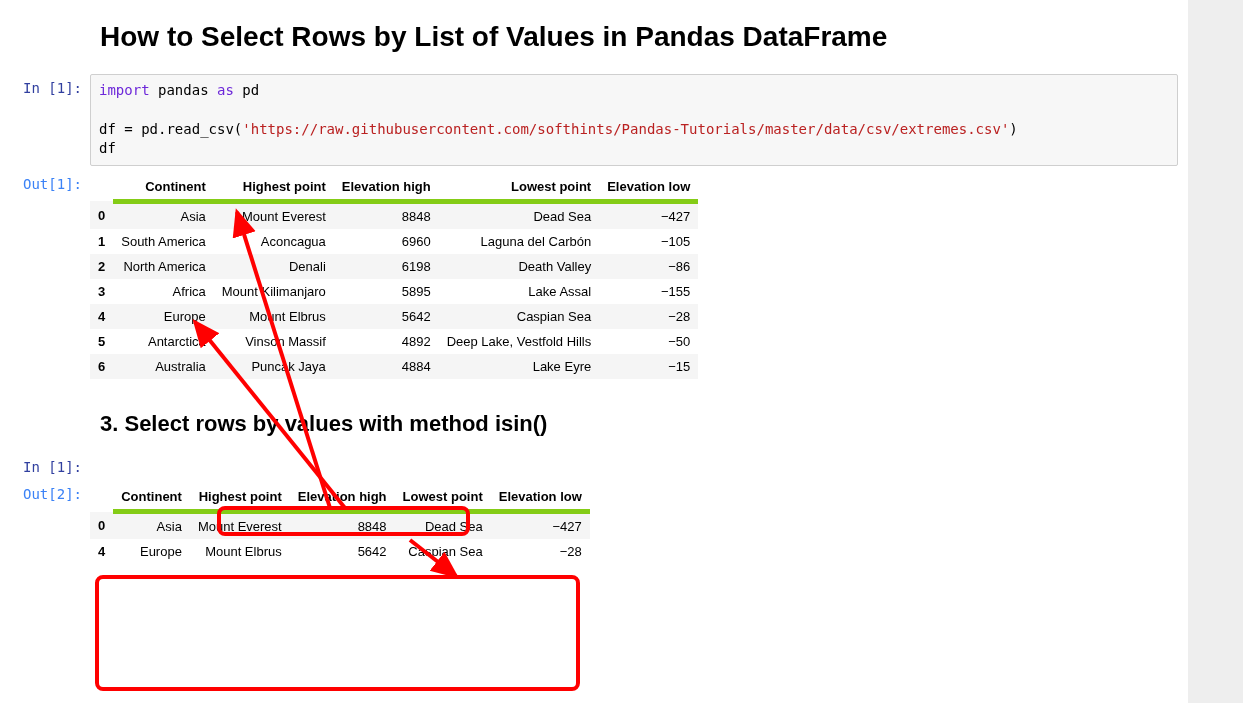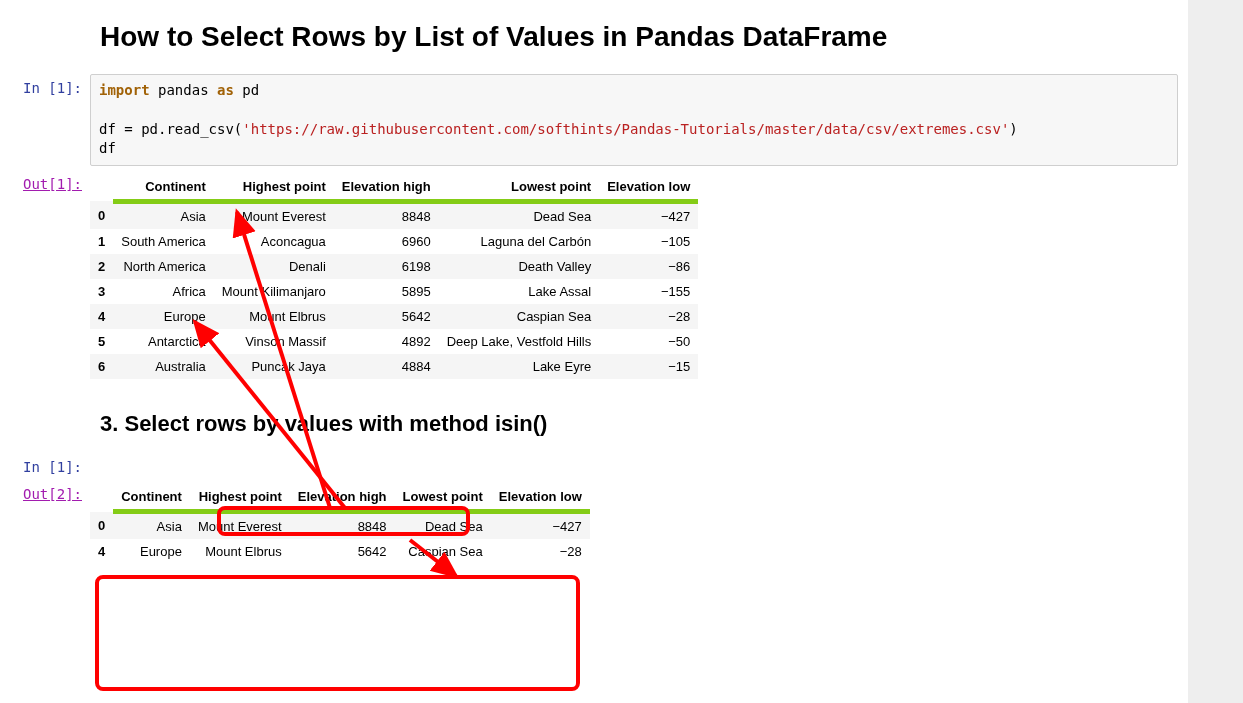--- a/index.html
+++ b/index.html
@@ -51,34 +51,34 @@
   .prompt {
     width: 90px;
     flex: 0 0 90px;
     text-align: right;
     padding: 5px 8px 0 8px;
     font-family: monospace;
     font-size: 14px;
     line-height: 1.3;
   }
   .prompt.in { color: #303F9F; }
-  .prompt.out { color: #a21caf; text-decoration: underline; }
+  .prompt.out { color: #3b82f6; }
   .code-area {
     flex: 1;
     background: #f7f7f7;
     border: 1px solid #cfcfcf;
     border-radius: 2px;
     padding: 6px 8px;
     font-family: monospace;
     font-size: 14px;
     line-height: 1.4;
     white-space: pre;
   }
   .line2 { background: #eaeaea; display: inline-block; width: 100%; }
-  .kw { color: #a16207; font-weight: 700; }
+  .kw { color: #6d28d9; font-weight: 400; }
   .str { color: #BA2121; }
   .out-area {
     flex: 1;
     padding: 4px 0 0 0;
   }
   table.df {
     border-collapse: collapse;
     font-size: 13px;
   }
   table.df th, table.df td {

